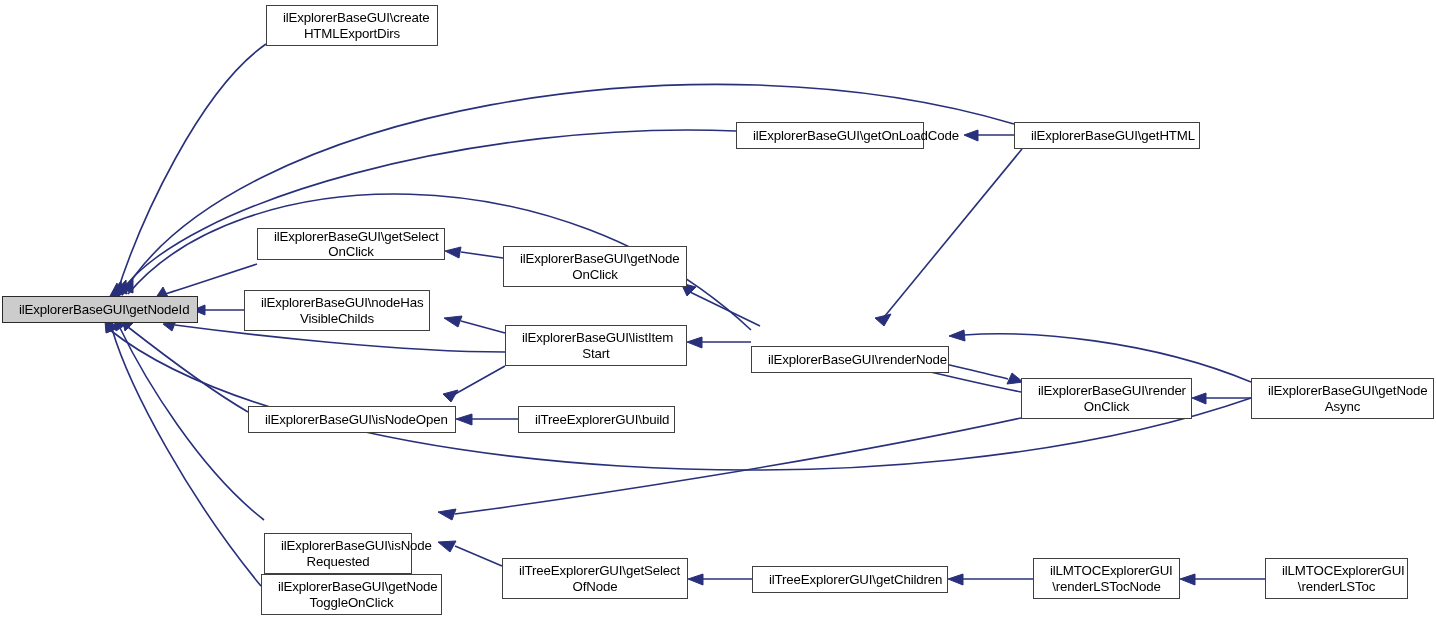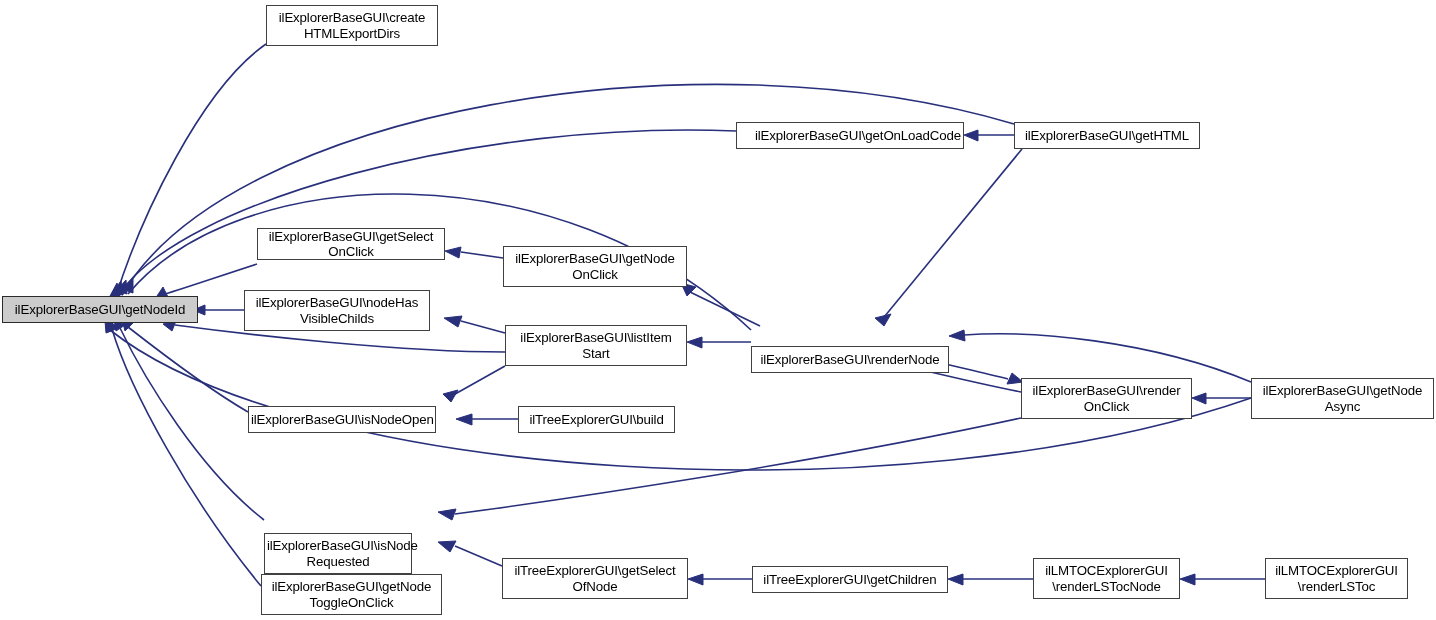--- a/index.html
+++ b/index.html
@@ -39,21 +39,21 @@
     background: #ffffff;
     display: flex;
     align-items: center;
     justify-content: center;
     text-align: center;
     font-size: 13.3px;
     line-height: 15.5px;
     color: #000000;
     letter-spacing: -0.15px;
     white-space: pre-line;
-    padding: 0 2px;
+    padding: 0 16px;
   }
   .node-box.highlight {
     background: #cccccc;
     border-color: #2b2b2b;
   }
   .node-label {
     display: block;
     width: 100%;
     white-space: pre-line;
   }
@@ -148,36 +148,36 @@
 
       <path class="edge-path" d="M 1265,579 L 1195,579"></path>
       <polygon class="edge-head" points="1195,574 1195,585 1180,579"></polygon>
     </g>
   </svg>
 
   <div id="nodes-layer">
       <div class="node-box highlight" style="left: 2px; top: 296px; width: 196px; height: 27px;"><span class="node-label">ilExplorerBaseGUI\getNodeId</span></div>
       <div class="node-box" style="left: 266px; top: 5px; width: 172px; height: 41px;"><span class="node-label">ilExplorerBaseGUI\create
 HTMLExportDirs</span></div>
-      <div class="node-box" style="left: 736px; top: 122px; width: 228px; height: 27px; text-align: right;"><span class="node-label">ilExplorerBaseGUI\getOnLoadCode</span></div>
+      <div class="node-box" style="left: 736px; top: 122px; width: 188px; height: 27px; text-align: right;"><span class="node-label">ilExplorerBaseGUI\getOnLoadCode</span></div>
       <div class="node-box" style="left: 1014px; top: 122px; width: 186px; height: 27px;"><span class="node-label">ilExplorerBaseGUI\getHTML</span></div>
       <div class="node-box" style="left: 257px; top: 228px; width: 188px; height: 32px;"><span class="node-label">ilExplorerBaseGUI\getSelect
 OnClick</span></div>
       <div class="node-box" style="left: 503px; top: 246px; width: 184px; height: 41px;"><span class="node-label">ilExplorerBaseGUI\getNode
 OnClick</span></div>
       <div class="node-box" style="left: 244px; top: 290px; width: 186px; height: 41px;"><span class="node-label">ilExplorerBaseGUI\nodeHas
 VisibleChilds</span></div>
       <div class="node-box" style="left: 505px; top: 325px; width: 182px; height: 41px;"><span class="node-label">ilExplorerBaseGUI\listItem
 Start</span></div>
       <div class="node-box" style="left: 751px; top: 326px; width: 198px; height: 27px; margin-top: 20px;"><span class="node-label">ilExplorerBaseGUI\renderNode</span></div>
       <div class="node-box" style="left: 1021px; top: 378px; width: 171px; height: 41px;"><span class="node-label">ilExplorerBaseGUI\render
 OnClick</span></div>
       <div class="node-box" style="left: 1251px; top: 378px; width: 183px; height: 41px;"><span class="node-label">ilExplorerBaseGUI\getNode
 Async</span></div>
-      <div class="node-box" style="left: 248px; top: 406px; width: 188px; height: 27px;"><span class="node-label">ilExplorerBaseGUI\isNodeOpen</span></div>
+      <div class="node-box" style="left: 248px; top: 406px; width: 208px; height: 27px;"><span class="node-label">ilExplorerBaseGUI\isNodeOpen</span></div>
       <div class="node-box" style="left: 518px; top: 406px; width: 157px; height: 27px;"><span class="node-label">ilTreeExplorerGUI\build</span></div>
       <div class="node-box" style="left: 264px; top: 533px; width: 148px; height: 41px; align-items: center;"><span class="node-label">ilExplorerBaseGUI\isNode
 Requested</span></div>
       <div class="node-box" style="left: 261px; top: 574px; width: 181px; height: 41px;"><span class="node-label">ilExplorerBaseGUI\getNode
 ToggleOnClick</span></div>
       <div class="node-box" style="left: 502px; top: 558px; width: 186px; height: 41px;"><span class="node-label">ilTreeExplorerGUI\getSelect
 OfNode</span></div>
       <div class="node-box" style="left: 752px; top: 566px; width: 196px; height: 27px;"><span class="node-label">ilTreeExplorerGUI\getChildren</span></div>
       <div class="node-box" style="left: 1033px; top: 558px; width: 147px; height: 41px;"><span class="node-label">ilLMTOCExplorerGUI
 \renderLSTocNode</span></div>

